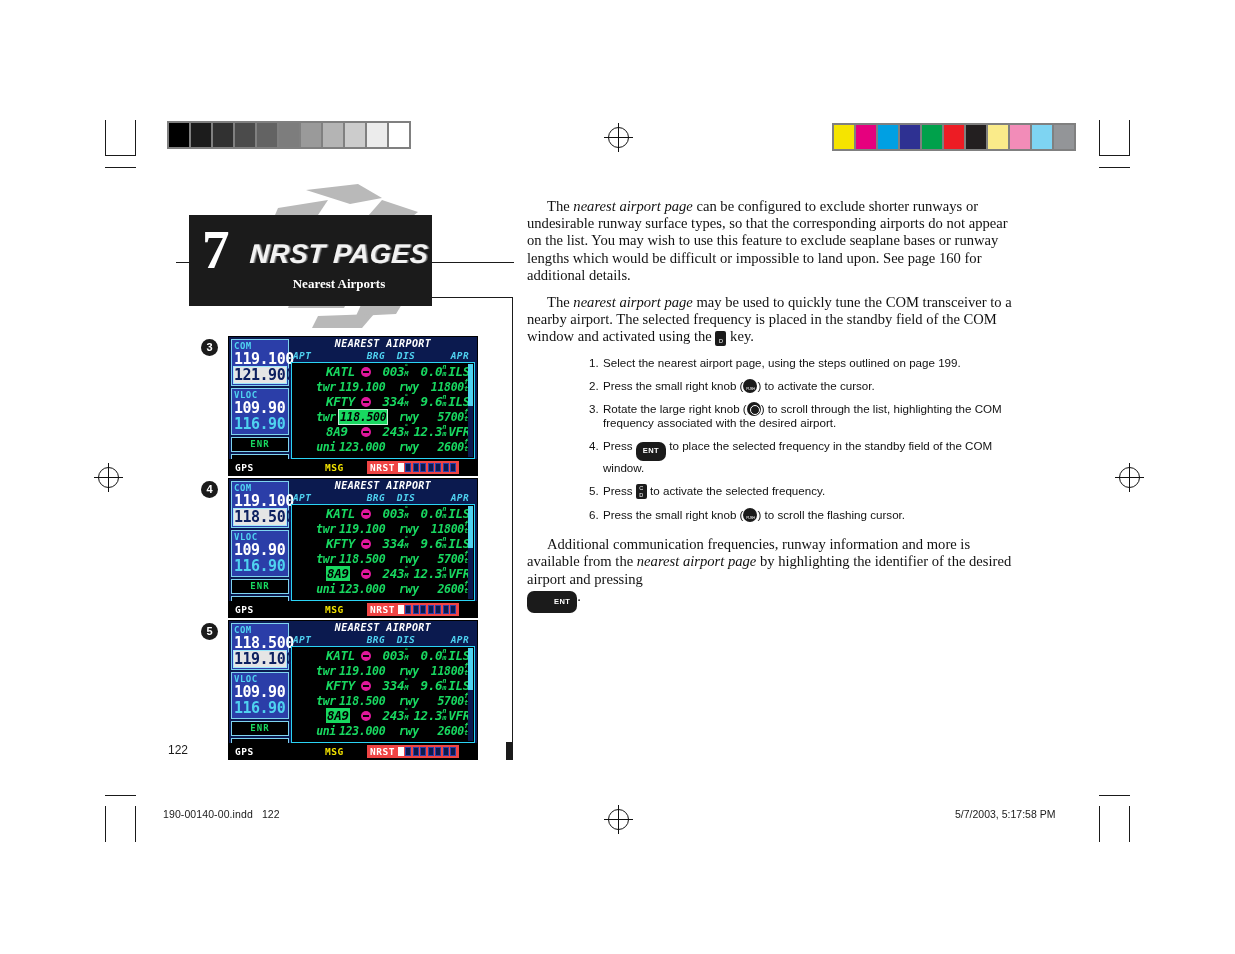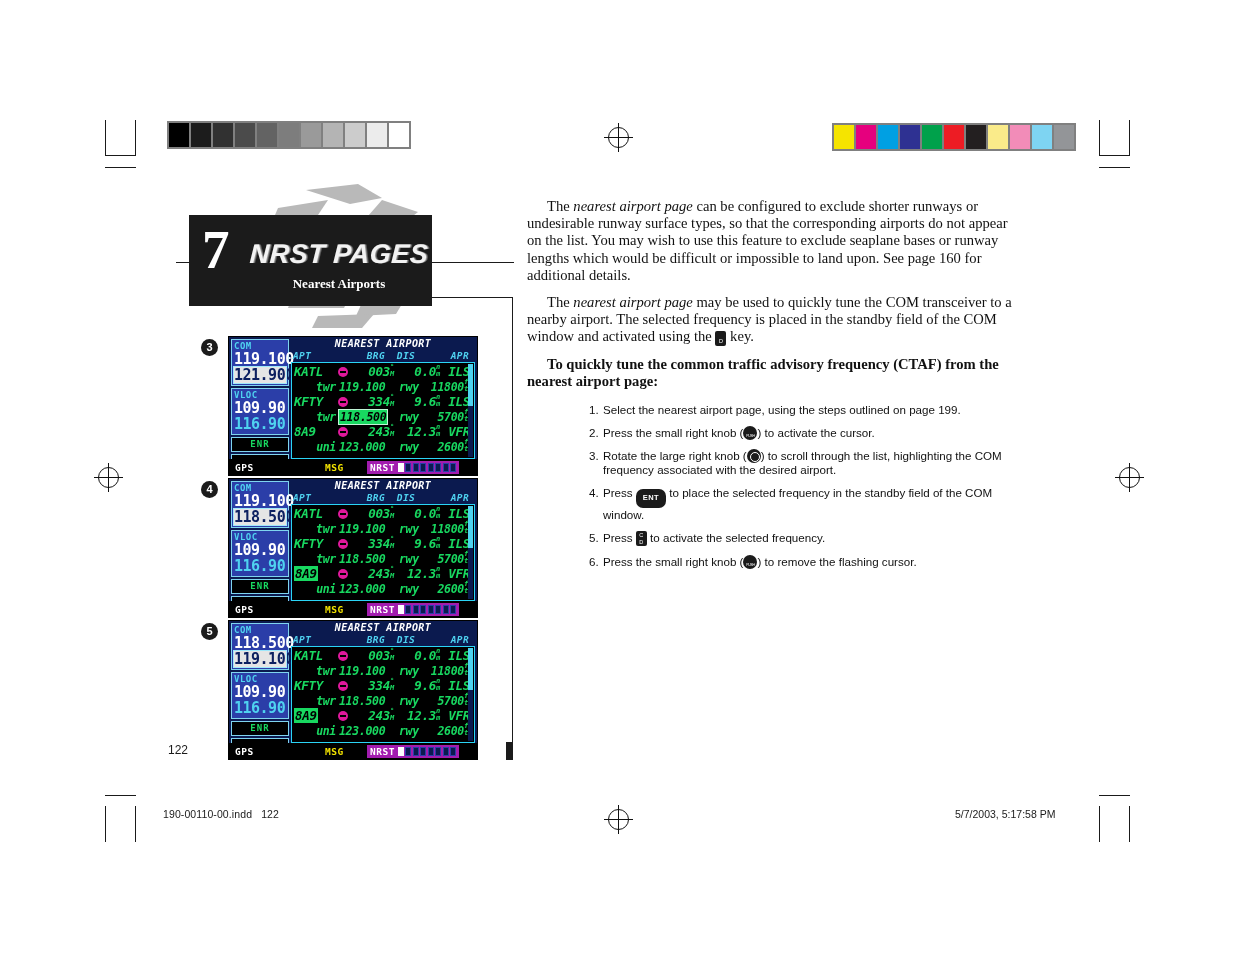--- a/index.html
+++ b/index.html
@@ -171,21 +171,21 @@
     box-sizing:border-box; height:97px; position:relative; padding:1px 1px 0 2px;
   }
   .apt-row, .det-row {
     display:flex; align-items:baseline;
     font-family:"DejaVu Sans Mono", monospace; font-weight:700; color:#18d860;
     line-height:15px; height:15px; white-space:nowrap;
   }
   .apt-row { font-size:12.5px; letter-spacing:-0.3px; }
   .det-row { font-size:11.5px; letter-spacing:-0.3px; }
 
-  .c-id   { width:42px; }
+  .c-id   { width:42px;margin-left:32px; }
   .c-id .hl { background:#18d860; color:#000; padding:0 1px; }
   .c-arrow{ width:14px; text-align:center; }
   .arrow-sym {
     display:inline-block; width:10px; height:10px; border-radius:50%;
     background:#e0189c; position:relative; vertical-align:-1px;
   }
   .arrow-sym:after {
     content:""; position:absolute; left:2px; top:4px; width:6px; height:2px; background:#000;
   }
   .c-brg  { width:46px; text-align:right; }
@@ -208,21 +208,21 @@
   
   .statusbar {
     position:absolute; left:0; right:0; bottom:0; height:16px; background:#000;
     display:flex; align-items:center;
     font-family:"DejaVu Sans Mono", monospace; font-size:9.5px; font-weight:700;
     letter-spacing:0.5px;
   }
   .sb-gps { color:#ffffff; padding-left:6px; width:90px; }
   .sb-msg { color:#f2e200; width:42px; }
   .sb-nrst {
-    background:#a21caf; color:#ffffff; padding:1px 3px; display:flex; align-items:center; gap:3px;
+    background:#ef4444; color:#ffffff; padding:1px 3px; display:flex; align-items:center; gap:3px;
   }
   .dots { display:flex; gap:1.5px; align-items:center; }
   .dots i { display:block; width:6px; height:9px; background:#0b1a4f; border:1px solid #2b3ea8; box-sizing:border-box; }
   .dots i.on { background:#ffffff; border-color:#ffffff; }
 
   
   #page-number {
     position:absolute; left:168px; top:743px;
     font-family:"Liberation Sans", sans-serif; font-size:12px; color:#1a1a1a;
   }
@@ -322,31 +322,31 @@
 <div id="hrule-top"></div>
 <div id="vrule"></div>
 <div id="bleed-mark"></div>
 
 <div id="text-col">
 
   <p class="para"><span>The </span><em>nearest airport page</em><span> can be configured to exclude shorter runways or undesirable runway surface types, so that the corresponding airports do not appear on the list. You may wish to use this feature to exclude seaplane bases or runway lengths which would be difficult or impossible to land upon.  See page 160 for additional details.</span></p>
 
   <p class="para"><span>The </span><em>nearest airport page</em><span> may be used to quickly tune the COM transceiver to a nearby airport. The selected frequency is placed in the standby field of the COM window and activated using the </span><span class="key-cd"><span>C</span><br><span>D</span></span><span> key.</span></p>
 
-  <p class="lead-in">To quickly tune the common traffic advisory frequency (CTAF) from the nearest airport page:</p>
 
   <ol class="steps" id="steps-list">
       <li><span class="num">1.</span><span>Select the nearest airport page, using the steps outlined on page 199.</span><span></span></li>
       <li><span class="num">2.</span><span>Press the small right knob (</span><span class="knob-small"></span><span>) to activate the cursor.</span></li>
       <li><span class="num">3.</span><span>Rotate the large right knob (</span><span class="knob-large"></span><span>) to scroll through the list, highlighting the COM frequency associated with the desired airport.</span></li>
       <li><span class="num">4.</span><span>Press </span><span class="key-ent">ENT</span><span> to place the selected frequency in the standby field of the COM window.</span></li>
       <li><span class="num">5.</span><span>Press </span><span class="key-cd">C<br>D</span><span> to activate the selected frequency.</span></li>
-      <li><span class="num">6.</span><span>Press the small right knob (</span><span class="knob-small"></span><span>) to remove the flashing cursor.</span></li>
+      <li><span class="num">6.</span><span>Press the small right knob (</span><span class="knob-small"></span><span>) to scroll the flashing cursor.</span></li>
     </ol>
 
+  <p class="para"><span>Additional communication frequencies, runway information and more is available from the </span><em>nearest airport page</em><span> by highlighting the identifier of the desired airport and pressing </span><br><span class="key-ent">ENT</span><span>.</span></p>
 </div>
 
 <div class="fig" id="fig-0" style="left:228px; top:336px;">
     <div class="badge">3</div>
     <div class="gps">
       <div class="gps-body">
         <div class="radio-stack">
           <div class="radio-box">
             <div class="radio-label">COM</div>
             <div class="freq-active">119.100</div>
@@ -610,14 +610,14 @@
             <i class=""></i>
             <i class=""></i>
             <i class=""></i>
           </span>
         </span>
       </div>
     </div>
   </div>
 
 <div id="page-number">122</div>
-<div id="footer-left"><span>190-00110-00.indd</span>&nbsp;&nbsp; <span>122</span></div>
+<div id="footer-left"><span>190-00140-00.indd</span>&nbsp;&nbsp; <span>122</span></div>
 <div id="footer-right">5/7/2003, 5:17:58 PM</div>
 
 </body></html>

